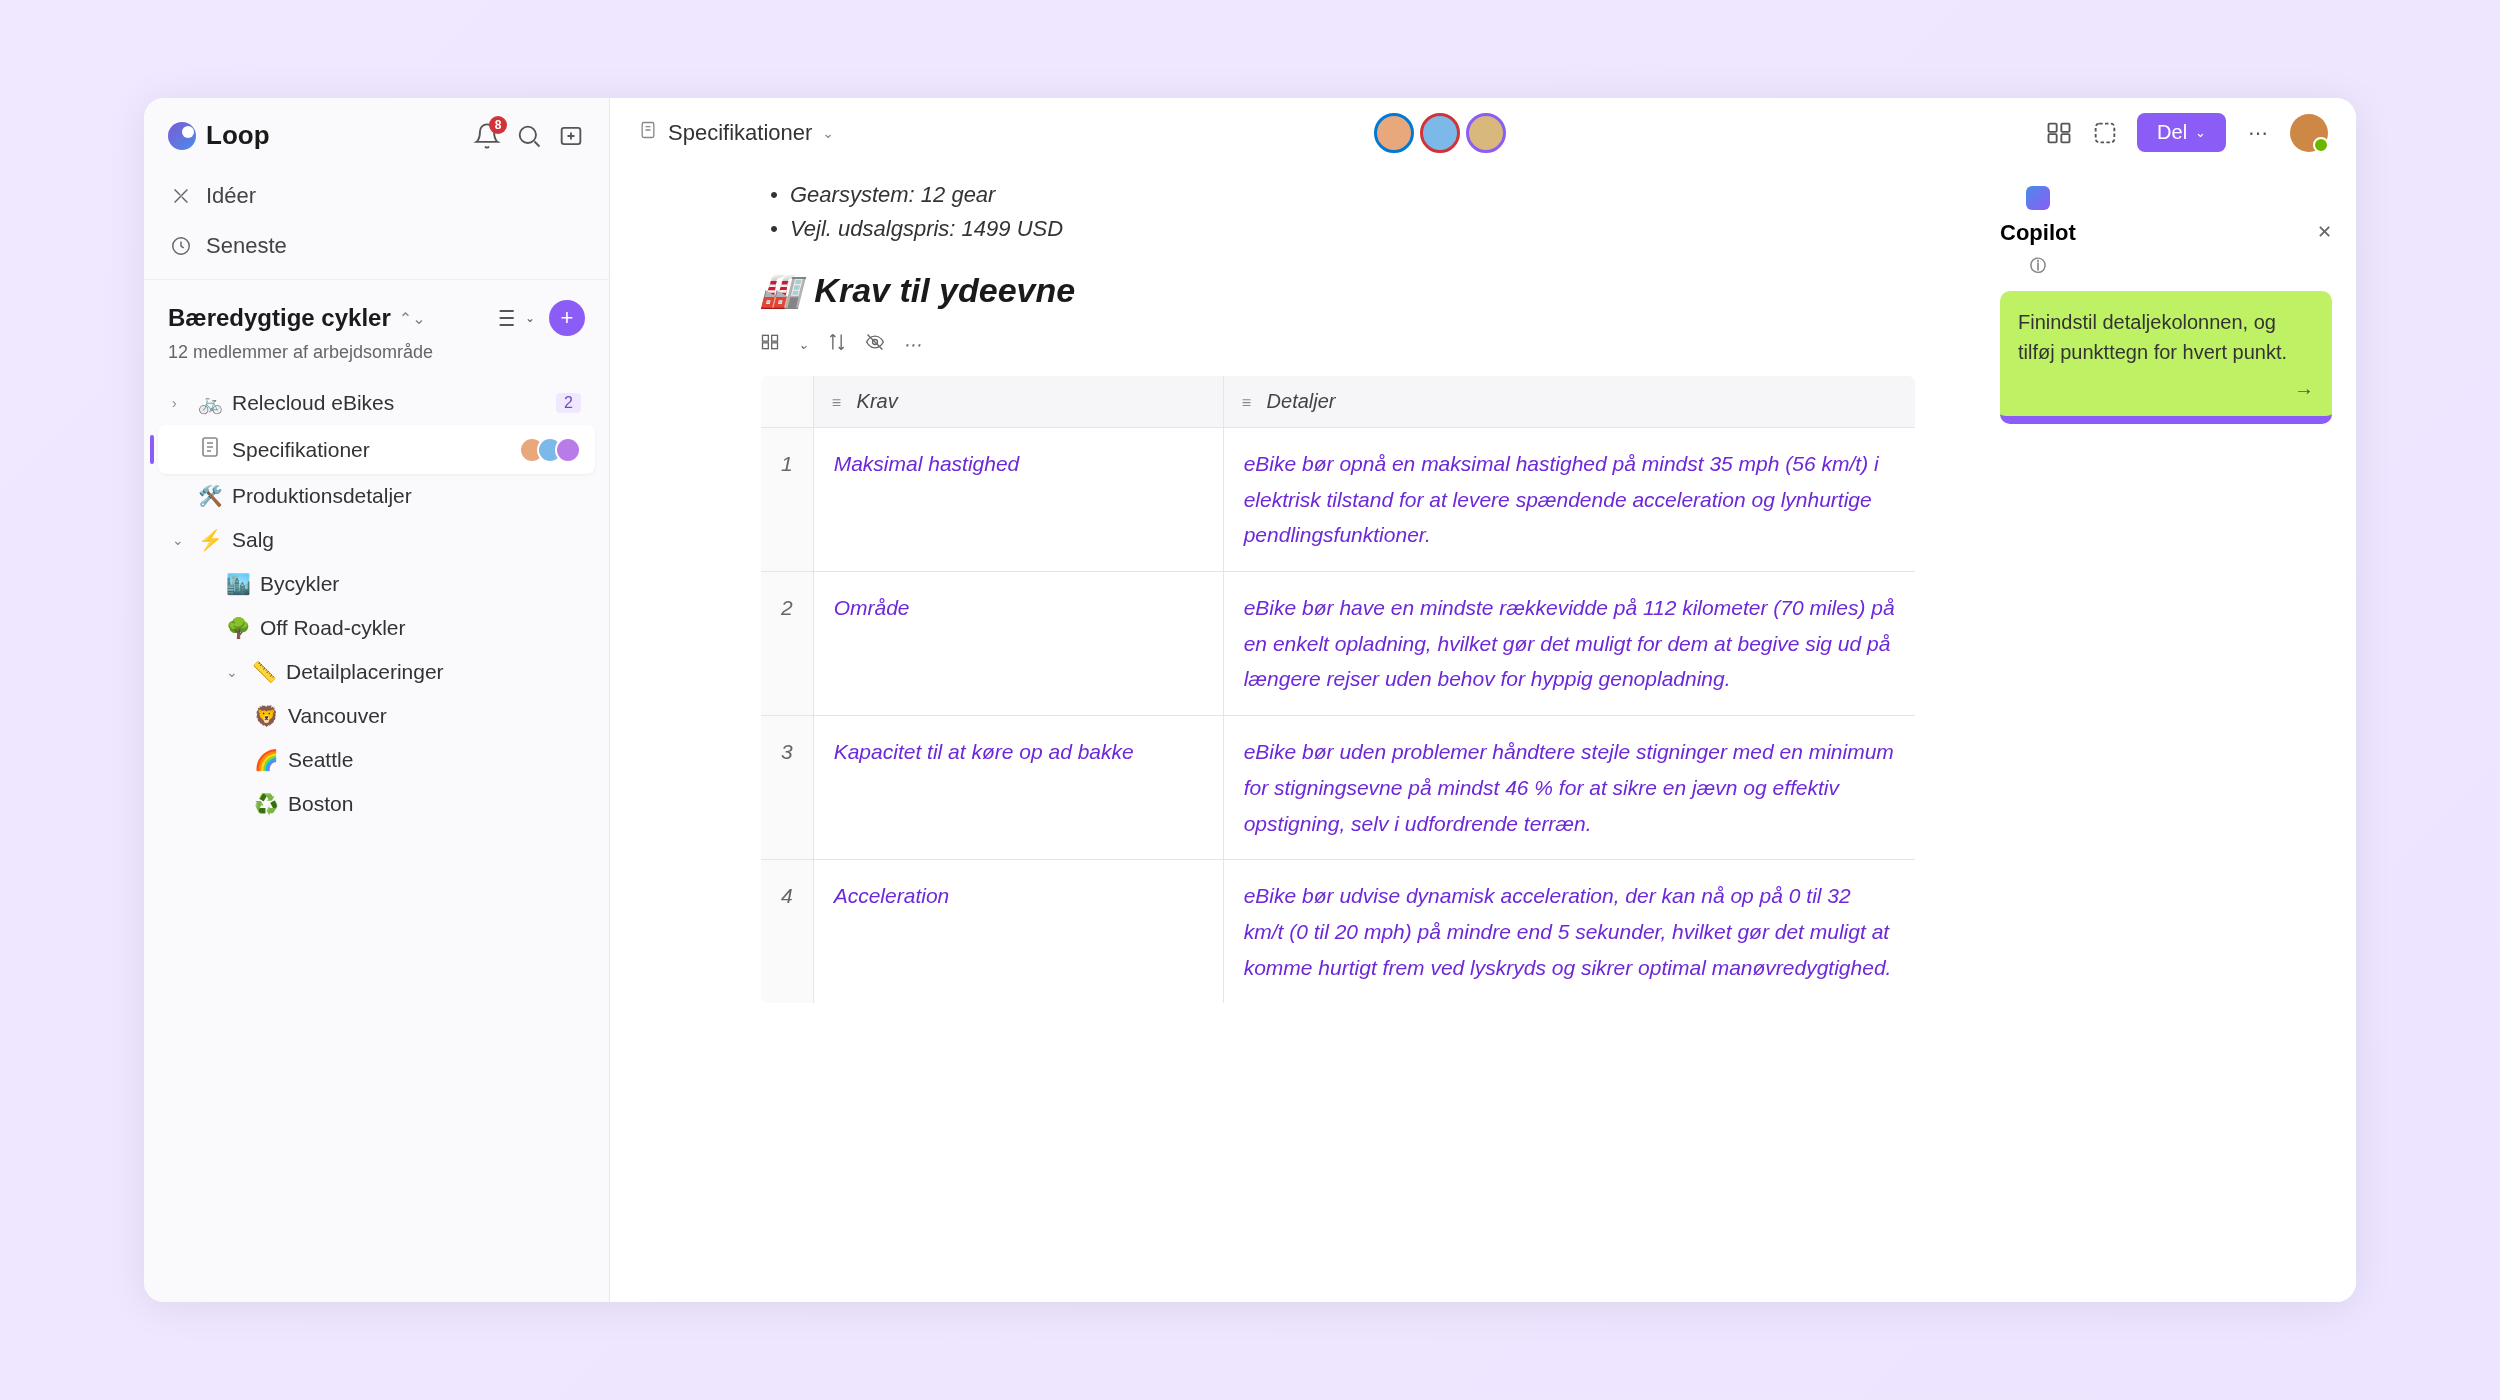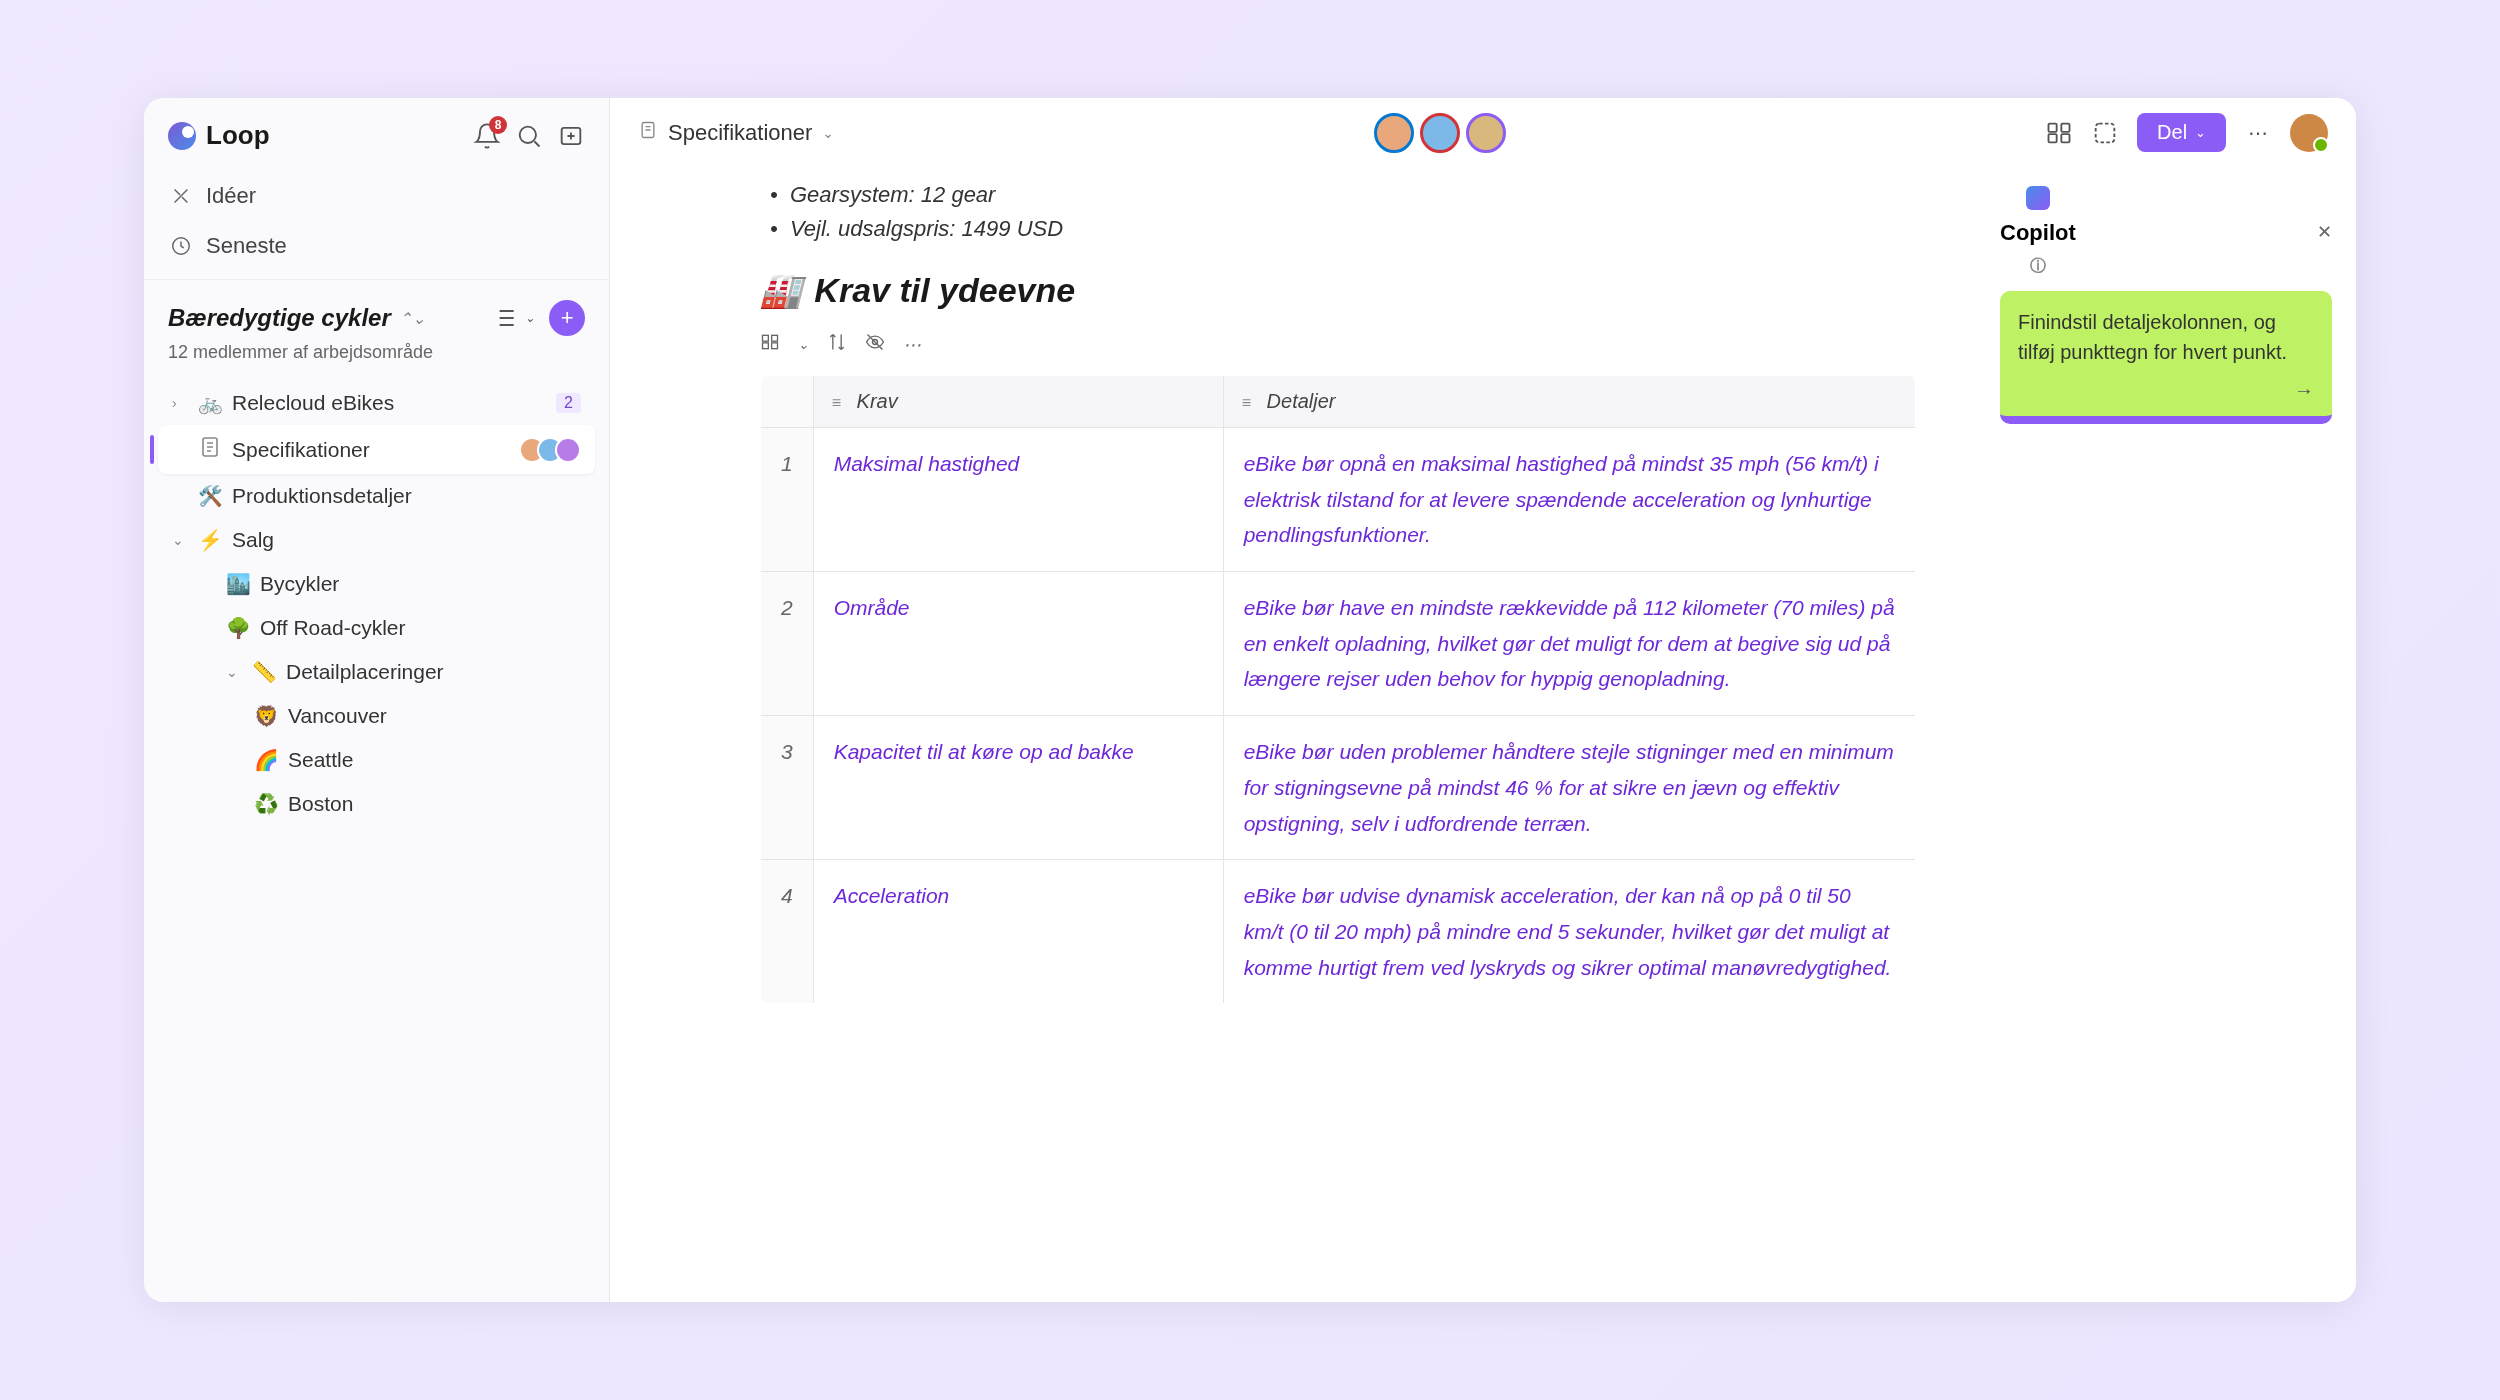--- a/index.html
+++ b/index.html
@@ -64,21 +64,20 @@
 .nav-item {
   display: flex; align-items: center; gap: 14px;
   padding: 12px 16px; color: #444; font-size: 22px;
   cursor: pointer; border-radius: 6px;
 }
 .nav-icon { width: 22px; height: 22px; color: #666; }
 .workspace-section { padding: 20px 14px 10px 14px; border-top: 1px solid #eee; }
 .workspace-header {
   display: flex; align-items: center; justify-content: space-between;
   padding: 0 10px 4px 10px;
-  font-style: italic;
 }
 .workspace-title { display: flex; align-items: center; gap: 8px; }
 .workspace-title h2 { font-size: 24px; font-weight: 700; color: #1a1a1a; }
 .workspace-sub { font-size: 18px; color: #666; padding: 2px 10px 14px 10px; }
 .workspace-actions { display: flex; align-items: center; gap: 14px; }
 .add-btn {
   width: 36px; height: 36px; border-radius: 50%;
   background: #8b5cf6; color: #fff; display: flex;
   align-items: center; justify-content: center; cursor: pointer;
   font-size: 22px; font-weight: 400;
@@ -456,21 +455,21 @@
     <td>eBike bør have en mindste rækkevidde på 112 kilometer (70 miles) på en enkelt opladning, hvilket gør det muligt for dem at begive sig ud på længere rejser uden behov for hyppig genopladning.</td>
               </tr>
               <tr>
     <td class="row-num">3</td>
     <td class="col-krav">Kapacitet til at køre op ad bakke</td>
     <td>eBike bør uden problemer håndtere stejle stigninger med en minimum for stigningsevne på mindst 46 % for at sikre en jævn og effektiv opstigning, selv i udfordrende terræn.</td>
               </tr>
               <tr>
     <td class="row-num">4</td>
     <td class="col-krav">Acceleration</td>
-    <td>eBike bør udvise dynamisk acceleration, der kan nå op på 0 til 50 km/t (0 til 20 mph) på mindre end 5 sekunder, hvilket gør det muligt at komme hurtigt frem ved lyskryds og sikrer optimal manøvredygtighed.</td>
+    <td>eBike bør udvise dynamisk acceleration, der kan nå op på 0 til 32 km/t (0 til 20 mph) på mindre end 5 sekunder, hvilket gør det muligt at komme hurtigt frem ved lyskryds og sikrer optimal manøvredygtighed.</td>
               </tr>
             </tbody>
         </table>
       </div>
 
       <div class="copilot-panel">
         <div class="copilot-header">
           <div class="copilot-title">
             <div class="copilot-logo"></div>
             <span>Copilot</span>

